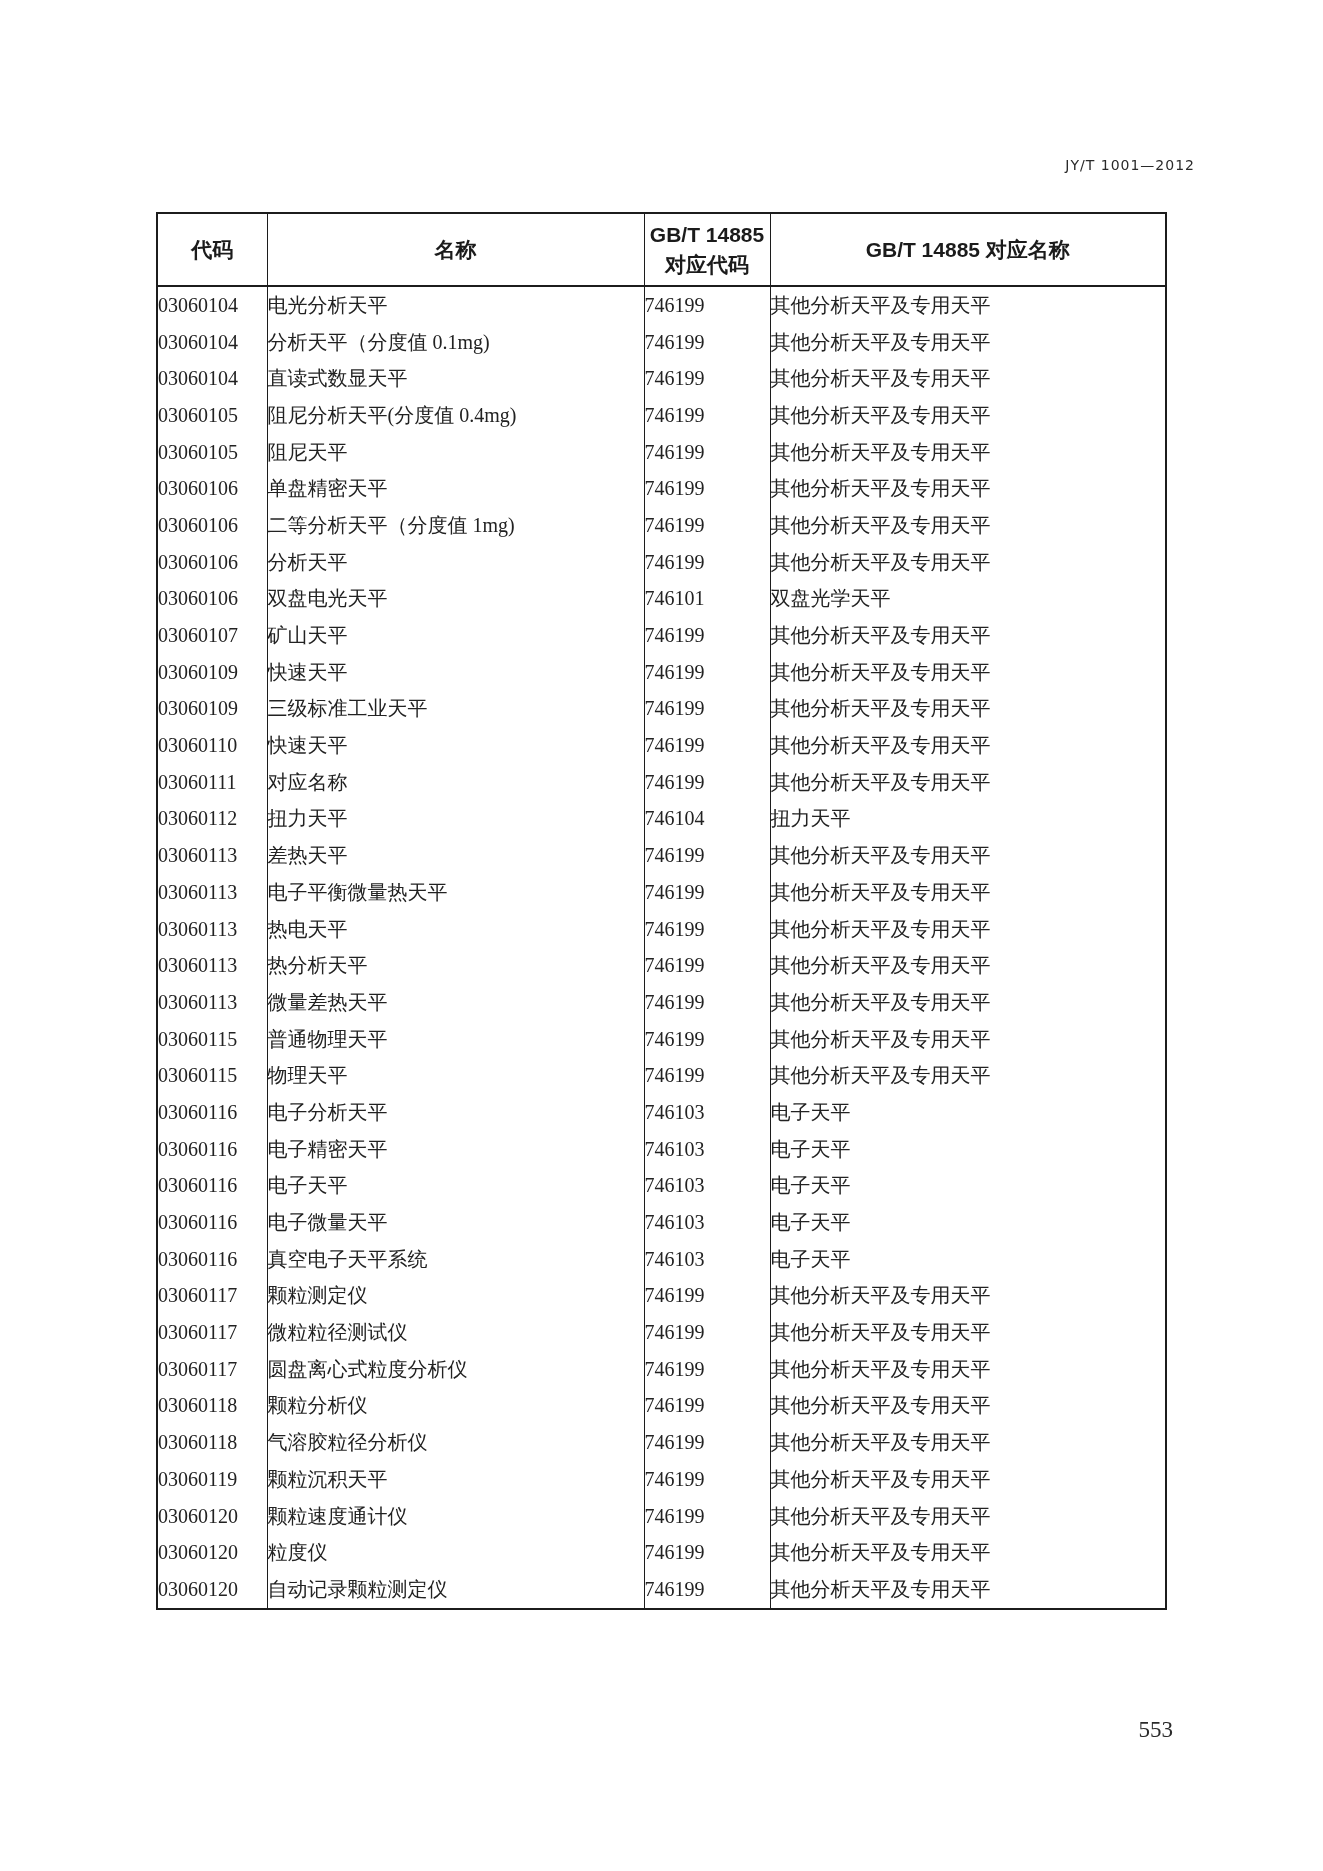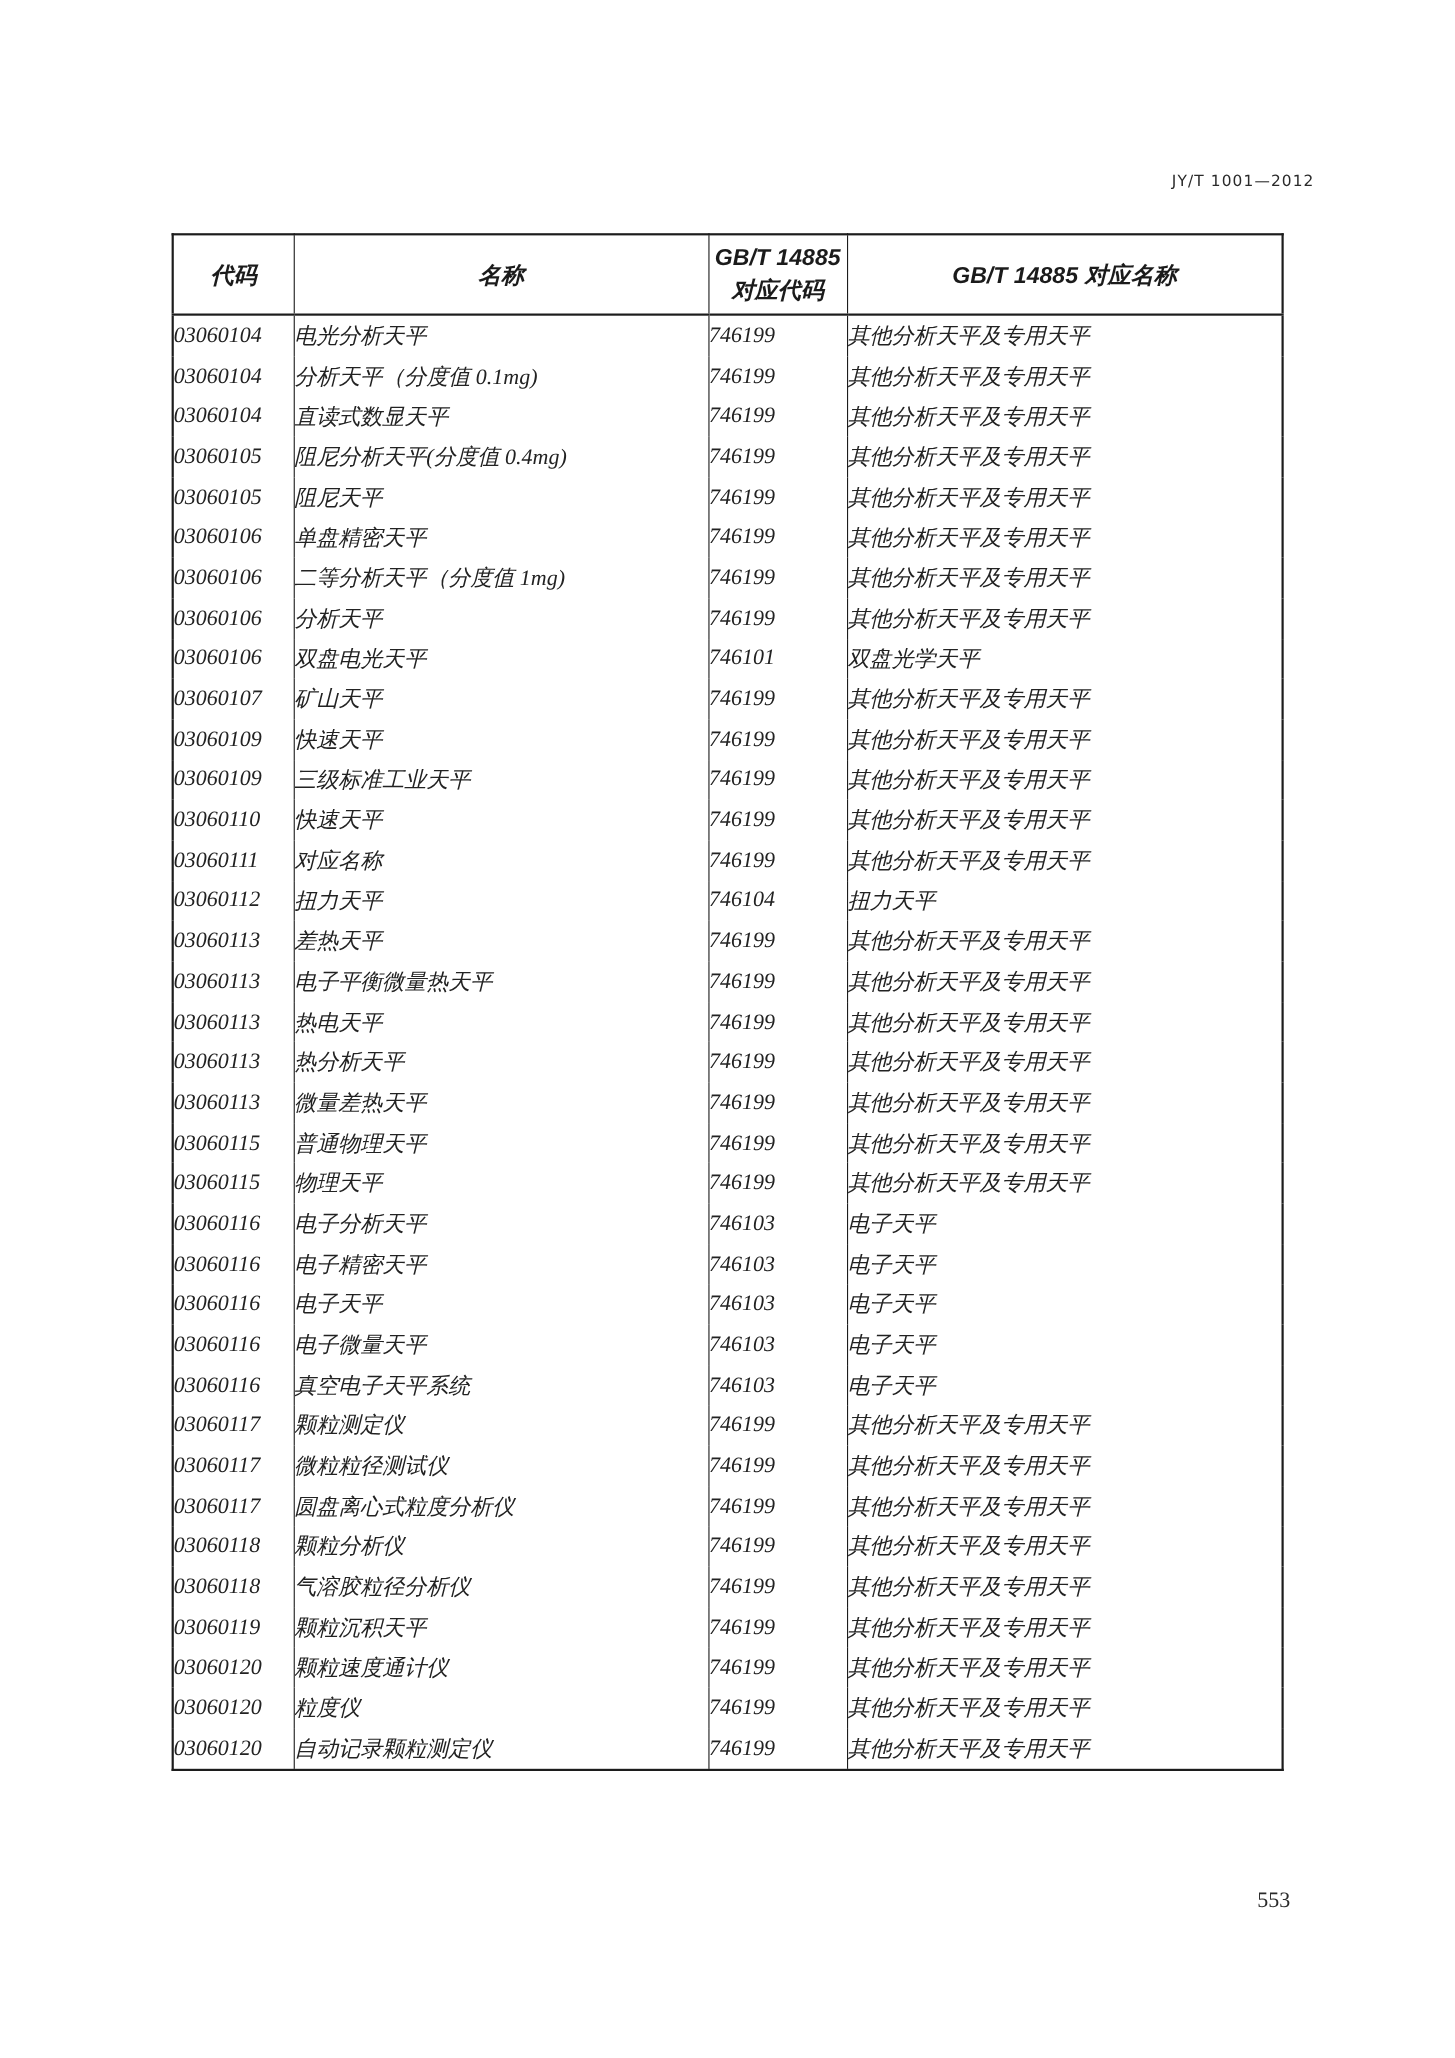--- a/index.html
+++ b/index.html
@@ -26,21 +26,20 @@
     color: #2a2a2a;
   }
   table.code-table {
     position: absolute;
     left: 156px;
     top: 212px;
     width: 1009px;
     border-collapse: collapse;
     table-layout: fixed;
     border: 2px solid #1c1c1c;
-    font-style: italic;
   }
   table.code-table col.c1 { width: 110px; }
   table.code-table col.c2 { width: 377px; }
   table.code-table col.c3 { width: 126px; }
   table.code-table col.c4 { width: 396px; }
 
   table.code-table th {
     height: 71px;
     border-left: 1.5px solid #1c1c1c;
     border-right: 1.5px solid #1c1c1c;
@@ -68,21 +67,21 @@
   }
   td.cell-code     { padding-left: 3px; }
   td.cell-name     { padding-left: 7px; }
   td.cell-gbt-code { padding-left: 6px; }
   td.cell-gbt-name { padding-left: 7px; }
 
   .page-number {
     position: absolute;
     top: 1717px;
     right: 150px;
-    font-size: 20px;
+    font-size: 23px;
     color: #2b2b2b;
   }
 </style>
 </head>
 <body>
 
 <div class="doc-number">JY/T 1001—2012</div>
 
 <table class="code-table">
   <colgroup>

